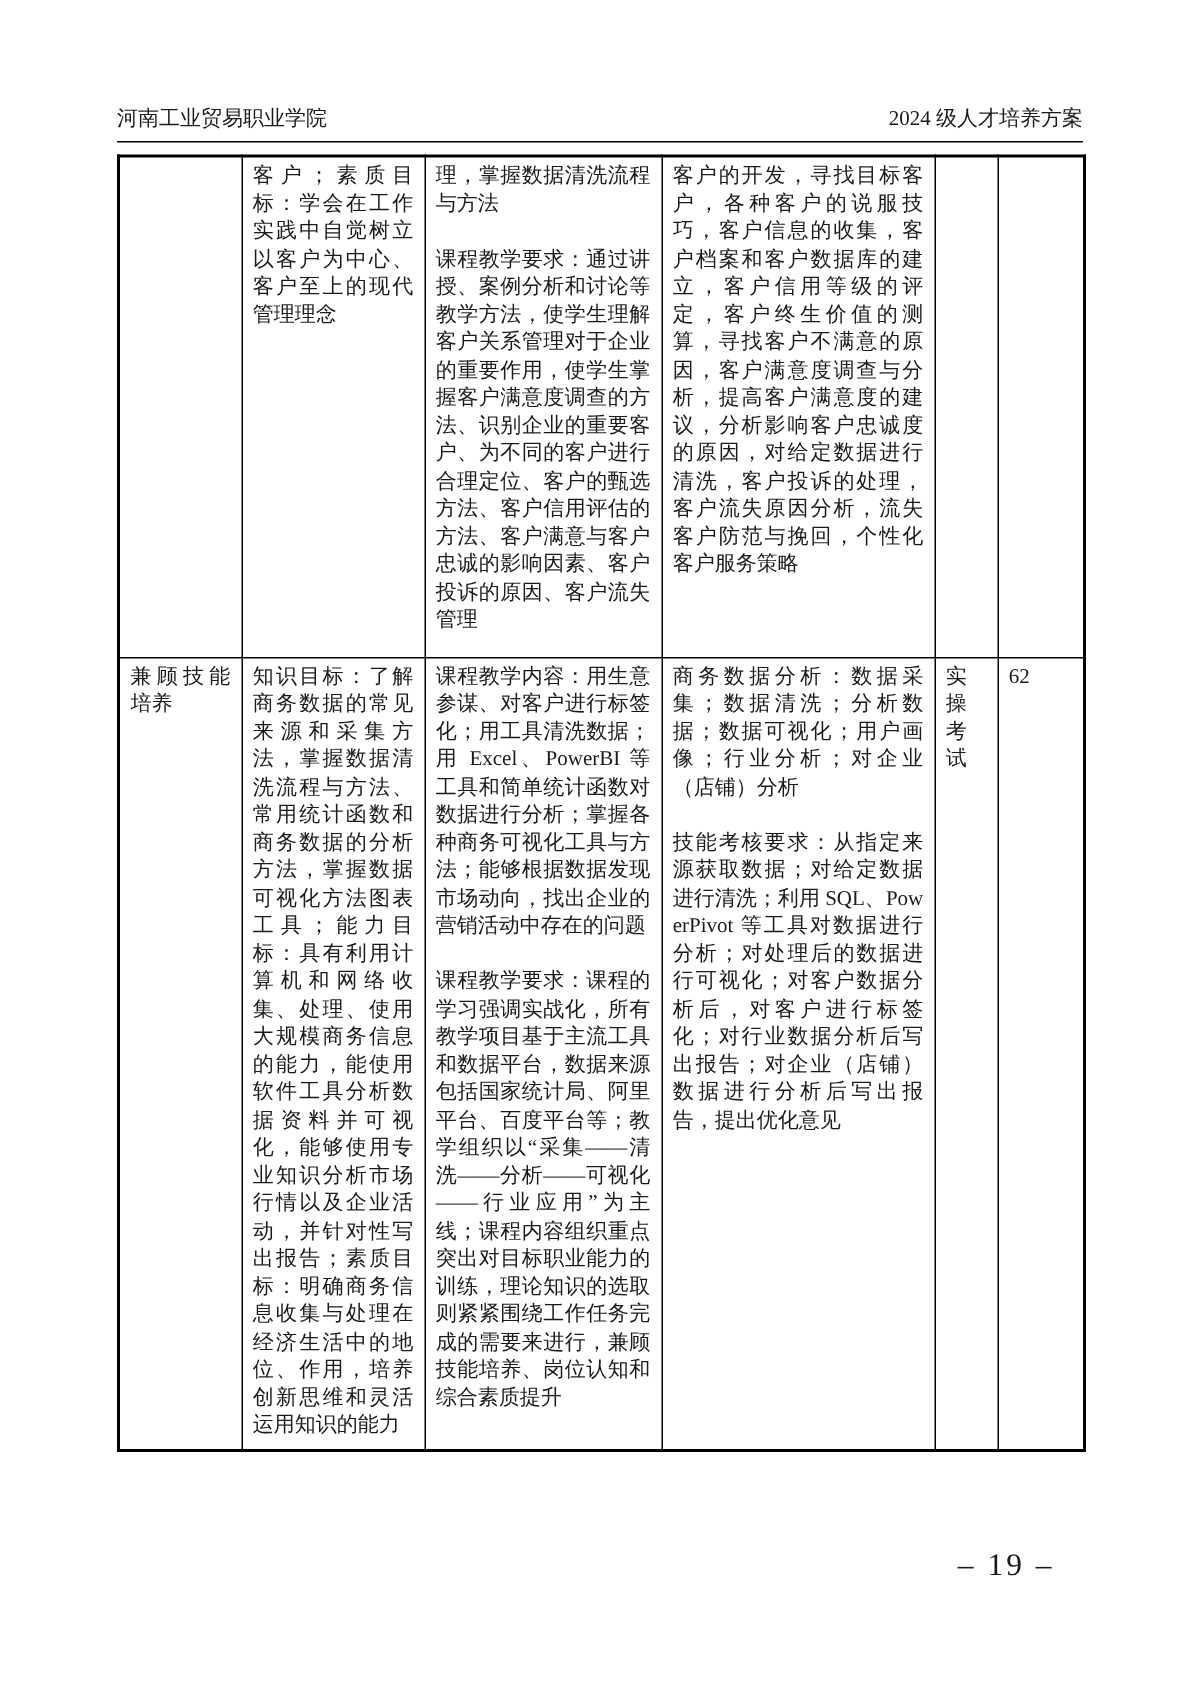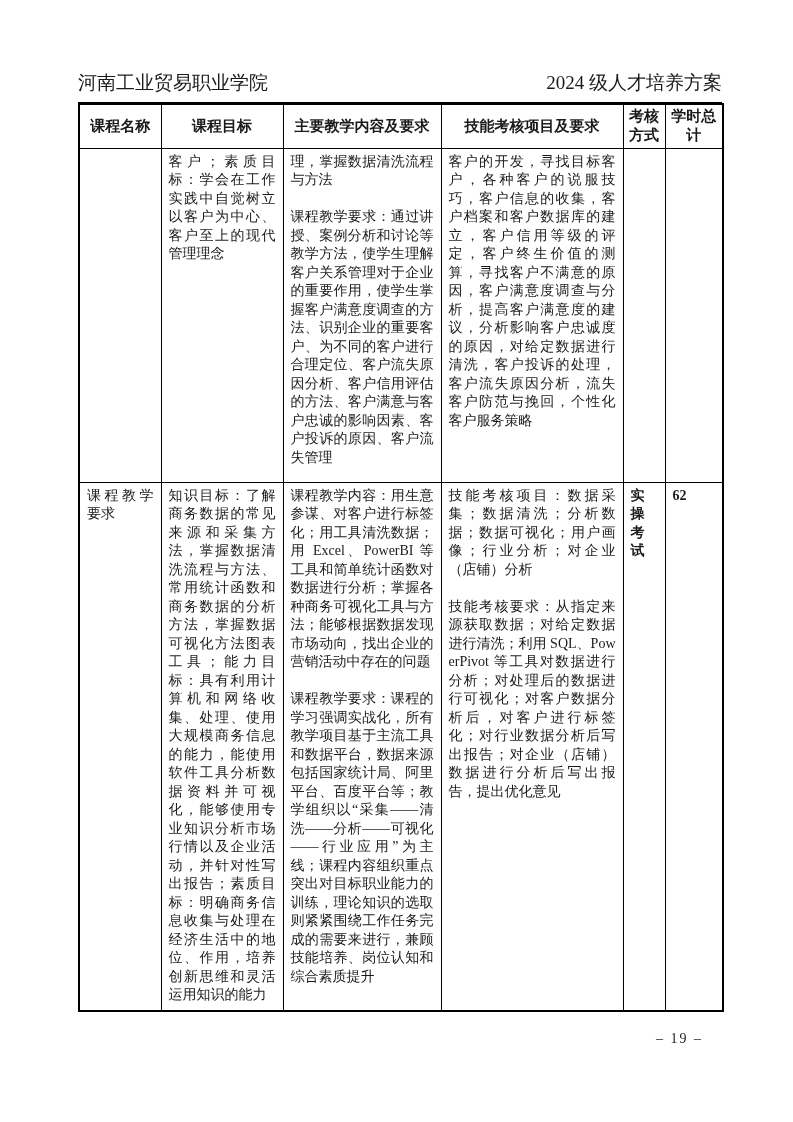--- a/index.html
+++ b/index.html
@@ -15,21 +15,21 @@
     color: #1a1a1a;
   }
   .doc-header {
     position: absolute;
     top: 70px;
     left: 78px;
     width: 644px;
     display: flex;
     justify-content: space-between;
     align-items: flex-end;
-    font-size: 19px;
+    font-size: 14px;
     padding-bottom: 6px;
     border-bottom: 1.5px solid #000;
   }
   .doc-table {
     position: absolute;
     top: 103px;
     left: 78px;
     width: 644px;
     border-collapse: collapse;
     table-layout: fixed;
@@ -50,29 +50,29 @@
     font-size: 15px;
     line-height: 19px;
     text-align: center;
     vertical-align: middle;
     padding: 2px 2px;
   }
   .row-header { height: 44px; }
   .row-1 { height: 334px; }
   .row-2 { height: 529px; }
   .v-mid { vertical-align: middle; }
-  .t-center { text-align: center; font-weight: bold; }
+  .t-center { text-align: center; }
   .cell-course-name { padding: 4px 9px; }
   .doc-table p { margin: 0; }
   .doc-table p + p { margin-top: 18.5px; }
   .page-number {
     position: absolute;
     top: 1031px;
     right: 90px;
-    font-size: 14px;
+    font-size: 21px;
     letter-spacing: 2px;
   }
 </style>
 </head>
 <body>
 
 <div class="doc-header">
   <span>河南工业贸易职业学院</span>
   <span>2024 级人才培养方案</span>
 </div>
@@ -80,54 +80,46 @@
 <table class="doc-table">
   <colgroup>
     <col style="width:82px">
     <col style="width:122px">
     <col style="width:158px">
     <col style="width:182px">
     <col style="width:42px">
     <col style="width:58px">
   </colgroup>
   <tbody>
-      <tr class="row-header">
-    <th>课程名称</th>
-    <th>课程目标</th>
-    <th>主要教学内容及要求</th>
-    <th>技能考核项目及要求</th>
-    <th>考核方式</th>
-    <th>学时总计</th>
-  </tr>
   <tr class="row-1">
     <td class="cell-course-name v-mid"></td>
     <td>
       <p>客户；素质目标：学会在工作实践中自觉树立以客户为中心、客户至上的现代管理理念</p>
     </td>
     <td>
       <p>理，掌握数据清洗流程与方法</p>
-      <p>课程教学要求：通过讲授、案例分析和讨论等教学方法，使学生理解客户关系管理对于企业的重要作用，使学生掌握客户满意度调查的方法、识别企业的重要客户、为不同的客户进行合理定位、客户流失原因分析、客户信用评估的方法、客户满意与客户忠诚的影响因素、客户投诉的原因、客户流失管理</p>
+      <p>课程教学要求：通过讲授、案例分析和讨论等教学方法，使学生理解客户关系管理对于企业的重要作用，使学生掌握客户满意度调查的方法、识别企业的重要客户、为不同的客户进行合理定位、客户的甄选方法、客户信用评估的方法、客户满意与客户忠诚的影响因素、客户投诉的原因、客户流失管理</p>
     </td>
     <td>
       <p>客户的开发，寻找目标客户，各种客户的说服技巧，客户信息的收集，客户档案和客户数据库的建立，客户信用等级的评定，客户终生价值的测算，寻找客户不满意的原因，客户满意度调查与分析，提高客户满意度的建议，分析影响客户忠诚度的原因，对给定数据进行清洗，客户投诉的处理，客户流失原因分析，流失客户防范与挽回，个性化客户服务策略</p>
     </td>
     <td class="v-mid t-center"></td>
     <td class="v-mid t-center"></td>
   </tr>
   <tr class="row-2">
-    <td class="cell-course-name v-mid">课程教学要求</td>
+    <td class="cell-course-name v-mid">兼顾技能培养</td>
     <td>
       <p>知识目标：了解商务数据的常见来源和采集方法，掌握数据清洗流程与方法、常用统计函数和商务数据的分析方法，掌握数据可视化方法图表工具；能力目标：具有利用计算机和网络收集、处理、使用大规模商务信息的能力，能使用软件工具分析数据资料并可视化，能够使用专业知识分析市场行情以及企业活动，并针对性写出报告；素质目标：明确商务信息收集与处理在经济生活中的地位、作用，培养创新思维和灵活运用知识的能力</p>
     </td>
     <td>
       <p>课程教学内容：用生意参谋、对客户进行标签化；用工具清洗数据；用 Excel、PowerBI 等工具和简单统计函数对数据进行分析；掌握各种商务可视化工具与方法；能够根据数据发现市场动向，找出企业的营销活动中存在的问题</p>
       <p>课程教学要求：课程的学习强调实战化，所有教学项目基于主流工具和数据平台，数据来源包括国家统计局、阿里平台、百度平台等；教学组织以“采集——清洗——分析——可视化——行业应用”为主线；课程内容组织重点突出对目标职业能力的训练，理论知识的选取则紧紧围绕工作任务完成的需要来进行，兼顾技能培养、岗位认知和综合素质提升</p>
     </td>
     <td class="v-mid">
-      <p>技能考核项目：数据采集；数据清洗；分析数据；数据可视化；用户画像；行业分析；对企业（店铺）分析</p>
+      <p>商务数据分析：数据采集；数据清洗；分析数据；数据可视化；用户画像；行业分析；对企业（店铺）分析</p>
       <p>技能考核要求：从指定来源获取数据；对给定数据进行清洗；利用 SQL、PowerPivot 等工具对数据进行分析；对处理后的数据进行可视化；对客户数据分析后，对客户进行标签化；对行业数据分析后写出报告；对企业（店铺）数据进行分析后写出报告，提出优化意见</p>
     </td>
     <td class="v-mid t-center">实操考试</td>
     <td class="v-mid t-center">62</td>
   </tr>
 </tbody>
   </table>
 
 <div class="page-number">– 19 –</div>
 

